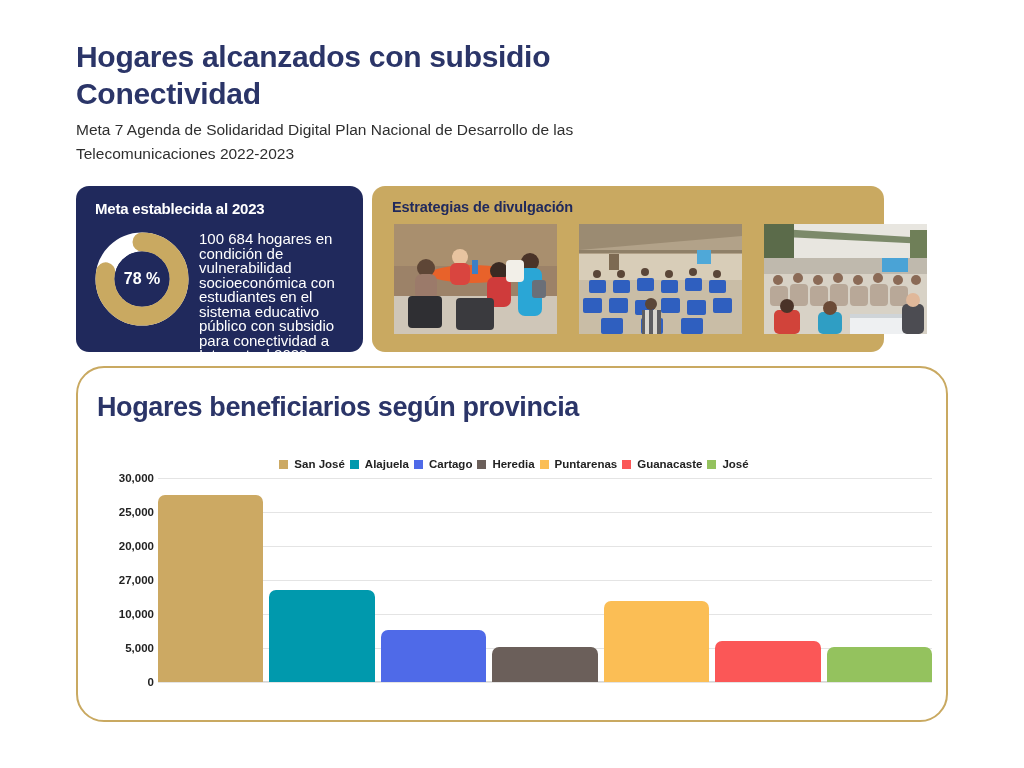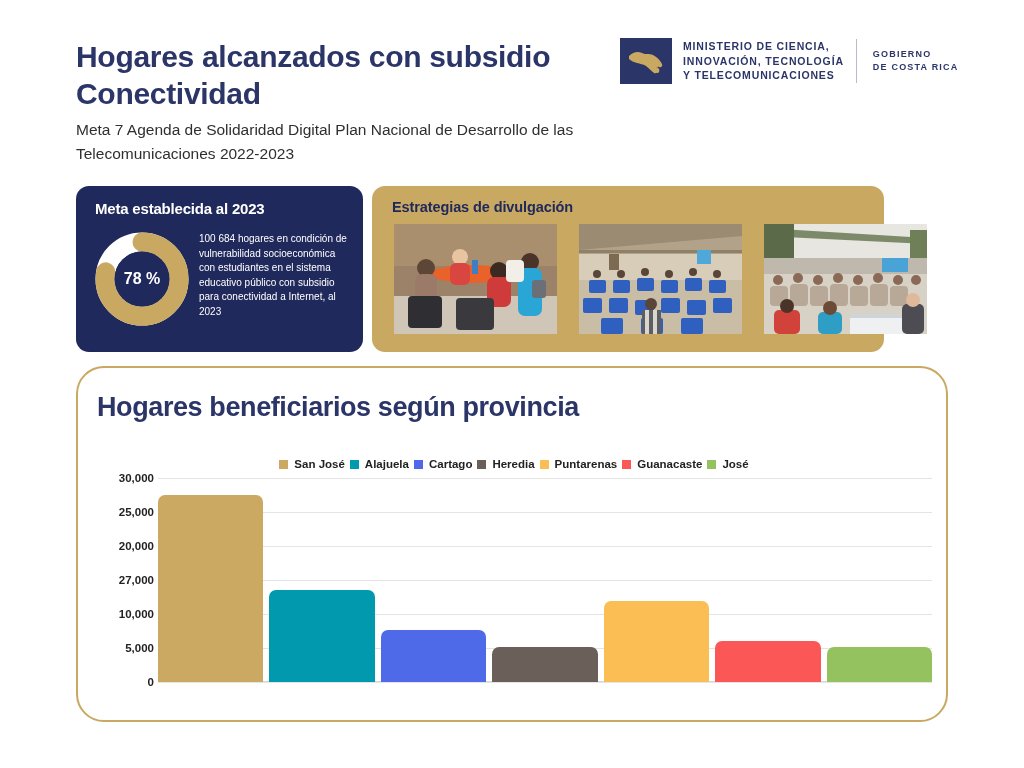--- a/index.html
+++ b/index.html
@@ -51,21 +51,21 @@
     font-size: 15px; font-weight: bold; letter-spacing: -0.2px;
   }
   .donut-wrap { position: absolute; left: 16px; top: 43px; width: 100px; height: 100px; }
   .donut-label {
     position: absolute; left: 0; top: 0; width: 100px; height: 100px;
     display: flex; align-items: center; justify-content: center;
     font-size: 16px; font-weight: bold; color: #ffffff;
   }
   .goal-desc {
     position: absolute; left: 123px; top: 46px; width: 152px;
-    font-size: 10px; line-height: 14.5px; color: #ffffff;
+    font-size: 15px; line-height: 14.5px; color: #ffffff;
   }
 
   
   .photos-card {
     position: absolute; left: 372px; top: 186px; width: 512px; height: 166px;
     background: #c9a961; border-radius: 13px; text-decoration: underline;
   }
   .photos-title {
     position: absolute; left: 20px; top: 13px;
     font-size: 14.5px; font-weight: bold; color: #20295c; letter-spacing: -0.1px;
@@ -108,36 +108,20 @@
 </style>
 </head>
 <body>
 
 <div class="page">
 
   <div class="header">
     <div class="title">Hogares alcanzados con subsidio Conectividad</div>
     <div class="subtitle">Meta 7 Agenda de Solidaridad Digital Plan Nacional de Desarrollo de las Telecomunicaciones 2022-2023</div>
 
-    <div class="logo-lockup">
-      <div class="logo-flag">
-        <svg width="38" height="30" viewBox="0 0 38 30">
-          <path d="M2 9 C6 5, 11 4, 15 6 C19 8, 22 6, 26 8 C30 10, 33 13, 35 17
-                   C36 19, 34 21, 32 20 C30 19, 29 21, 30 23 C31 25, 29 27, 27 26
-                   C24 24, 22 21, 19 19 C16 17, 13 17, 10 16 C7 15, 4 14, 2 12 Z" fill="#C9A961"></path>
-          <path d="M30 20 C32 21, 33 23, 32 25 C31 27, 29 26, 28 24 Z" fill="#C9A961"></path>
-        </svg>
-      </div>
-      <div class="logo-text">MINISTERIO DE CIENCIA,
-INNOVACIÓN, TECNOLOGÍA
-Y TELECOMUNICACIONES</div>
-      <div class="logo-divider"></div>
-      <div class="logo-gov">GOBIERNO
-DE COSTA RICA</div>
-    </div>
   </div>
 
   <div class="goal-card">
     <div class="goal-title">Meta establecida al 2023</div>
     <div class="donut-wrap">
       <svg width="100" height="100" viewBox="0 0 100 100">
         <circle cx="50" cy="50" r="37" fill="none" stroke="#FFFFFF" stroke-width="19"></circle>
         <circle id="donut-arc" cx="50" cy="50" r="37" fill="none" stroke="#C9A961" stroke-width="19" stroke-linecap="round" transform="rotate(-90 50 50)" stroke-dasharray="181.33272796520288 232.4778563656447"></circle>
         <circle cx="50" cy="50" r="27.5" fill="#20295C"></circle>
       </svg>

